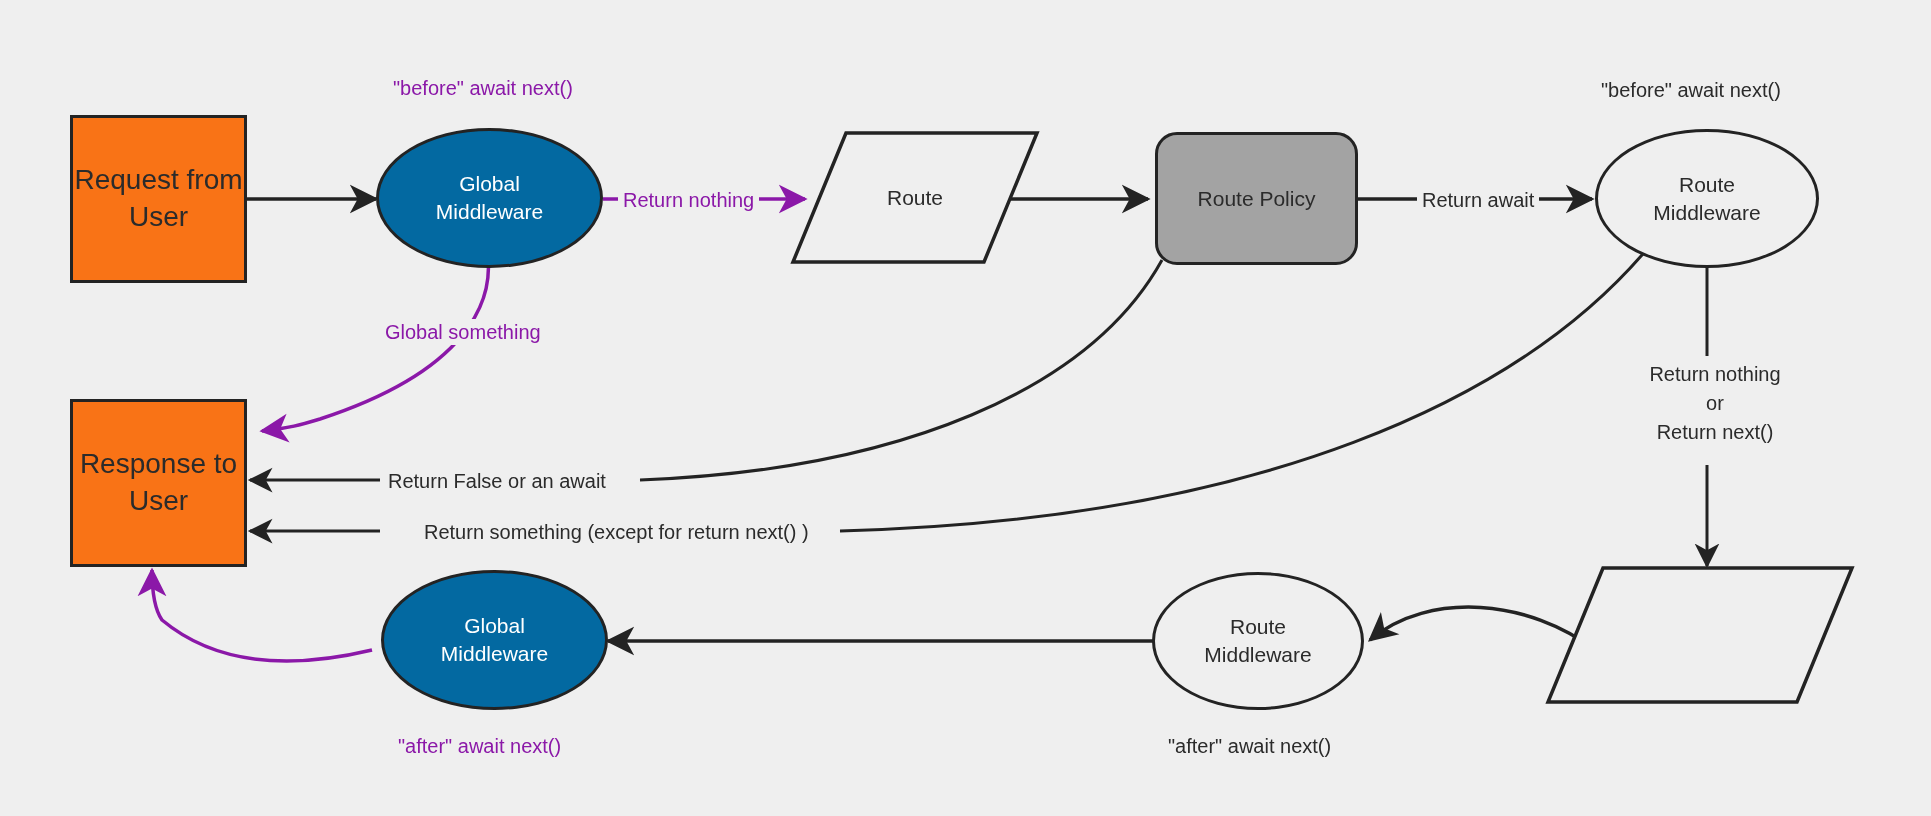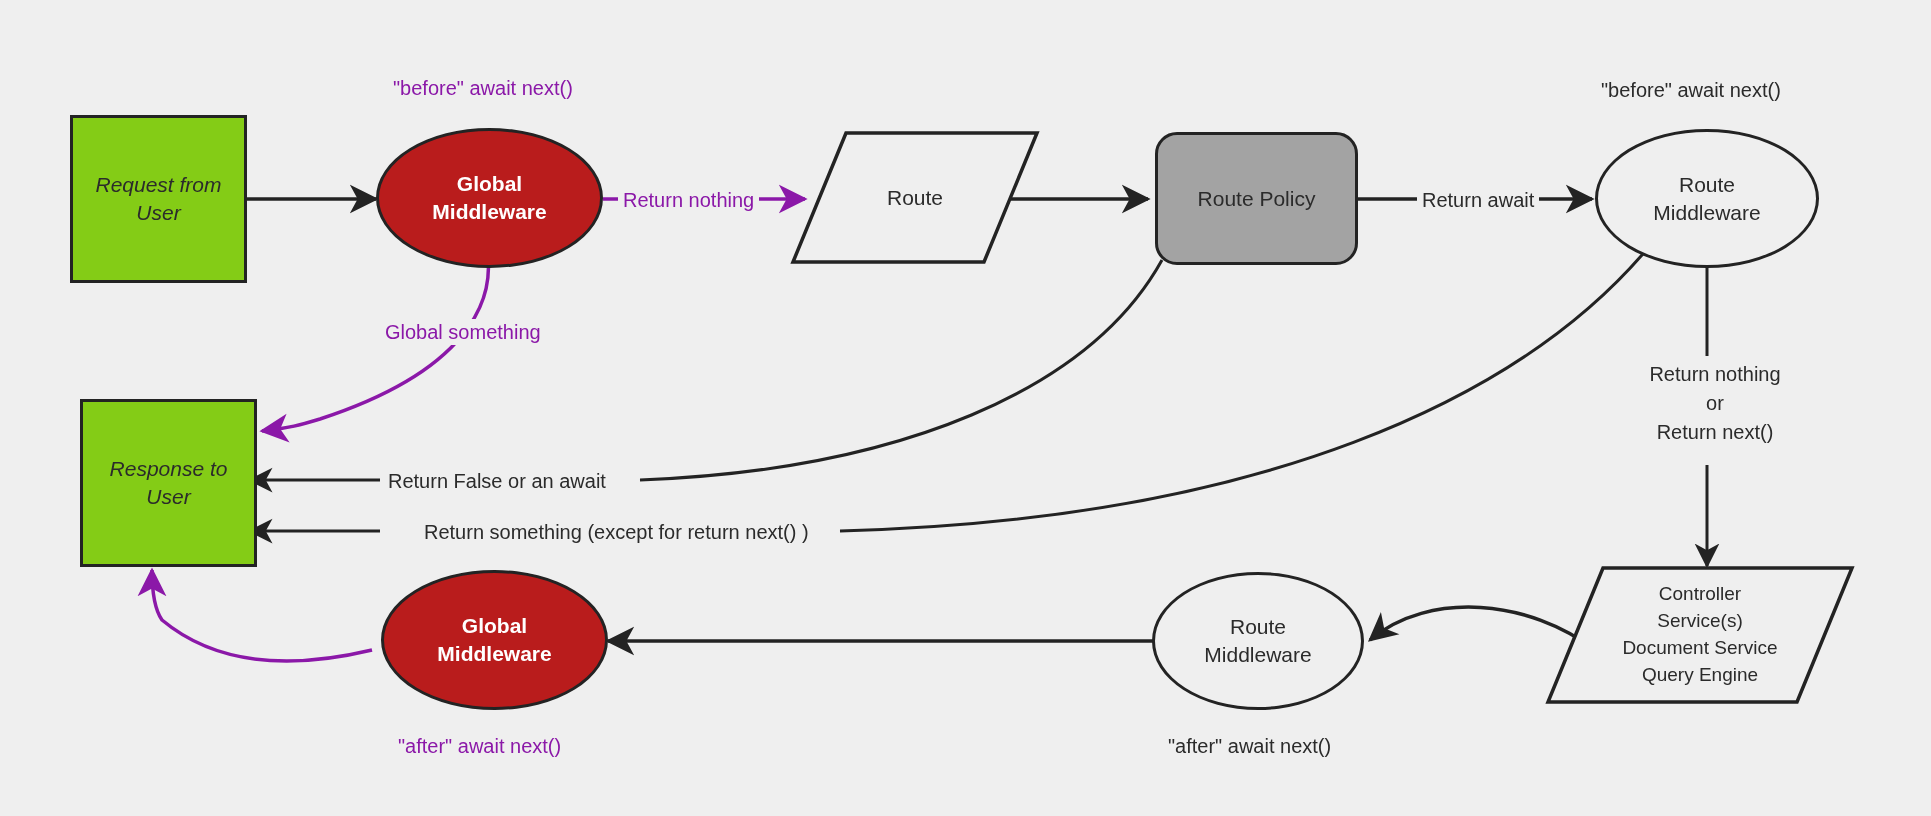--- a/index.html
+++ b/index.html
@@ -26,46 +26,45 @@
     position: absolute;
     box-sizing: border-box;
     display: flex;
     align-items: center;
     justify-content: center;
     text-align: center;
     line-height: 1.32;
   }
   .rect-node {
     border: 3px solid #232323;
-    background: #84cc16;
-    color: #2b2b2b;
-    font-size: 21px;
-    font-style: italic;
+    background: #f97316;
+    color: #2b2b2b;
+    font-size: 28px;
   }
   .rounded-node {
     border: 3px solid #232323;
     border-radius: 22px;
     background: #a3a3a3;
     color: #2b2b2b;
     font-size: 21px;
   }
   .ellipse-node {
     border: 3px solid #232323;
     border-radius: 50%;
     background: #efefef;
     color: #2b2b2b;
     font-size: 21px;
   }
   .ellipse-filled {
     border: 3px solid #232323;
     border-radius: 50%;
-    background: #b91c1c;
+    background: #0369a1;
     color: #ffffff;
     font-size: 21px;
-    font-weight: bold;
+    font-weight: normal;
   }
   .para-node {
     color: #2b2b2b;
     font-size: 21px;
     background: transparent;
   }
   .para-shape {
     position: absolute;
     left: 0; top: 0;
     width: 100%;
@@ -158,37 +157,33 @@
 
   <div class="node ellipse-node" style="left:1595px; top:129px; width:224px; height:139px;">
     <span style="white-space:pre-line;">Route
 Middleware</span>
   </div>
 
   <div class="node para-node" style="left:1545px; top:565px; width:310px; height:140px; font-size:19px;">
     <svg class="para-shape" viewBox="0 0 310 140" preserveAspectRatio="none">
       <polygon points="58,3 307,3 252,137 3,137" fill="#efefef" stroke="#232323" stroke-width="3.5"></polygon>
     </svg>
-    <span class="para-label" style="white-space:pre-line; line-height:1.42;">Controller
-Service(s)
-Document Service
-Query Engine</span>
   </div>
 
   <div class="node ellipse-node" style="left:1152px; top:572px; width:212px; height:138px;">
     <span style="white-space:pre-line;">Route
 Middleware</span>
   </div>
 
   <div class="node ellipse-filled" style="left:381px; top:570px; width:227px; height:140px;">
     <span style="white-space:pre-line;">Global
 Middleware</span>
   </div>
 
-  <div class="node rect-node" style="left:70px; top:399px; width:177px; height:168px;margin-left:10px;">
+  <div class="node rect-node" style="left:70px; top:399px; width:177px; height:168px;">
     <span style="white-space:pre-line;">Response to
 User</span>
   </div>
 
   <div class="edge-label purple" style="left:388px; top:75px;">
     <span>"before" await next()</span>
   </div>
 
   <div class="edge-label" style="left:1596px; top:77px;">
     <span>"before" await next()</span>

